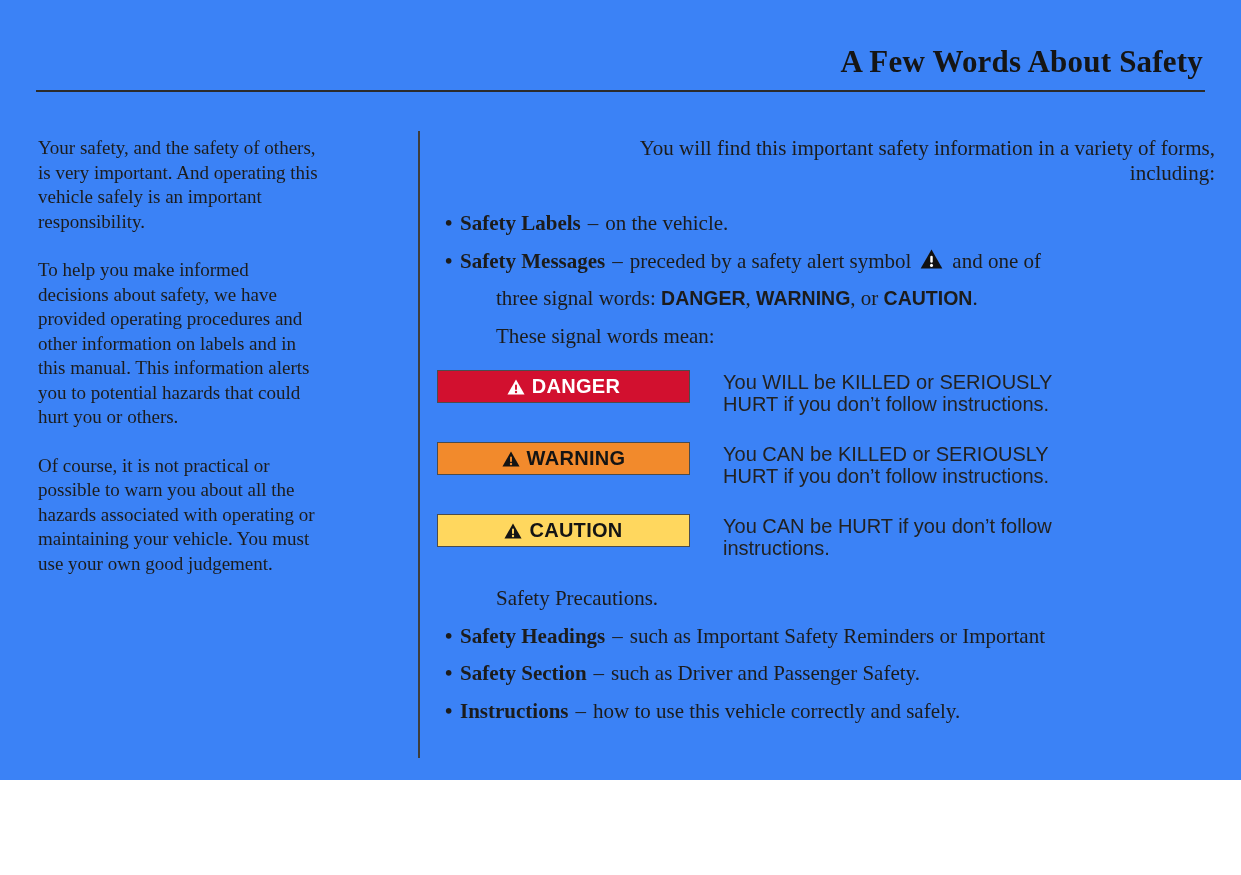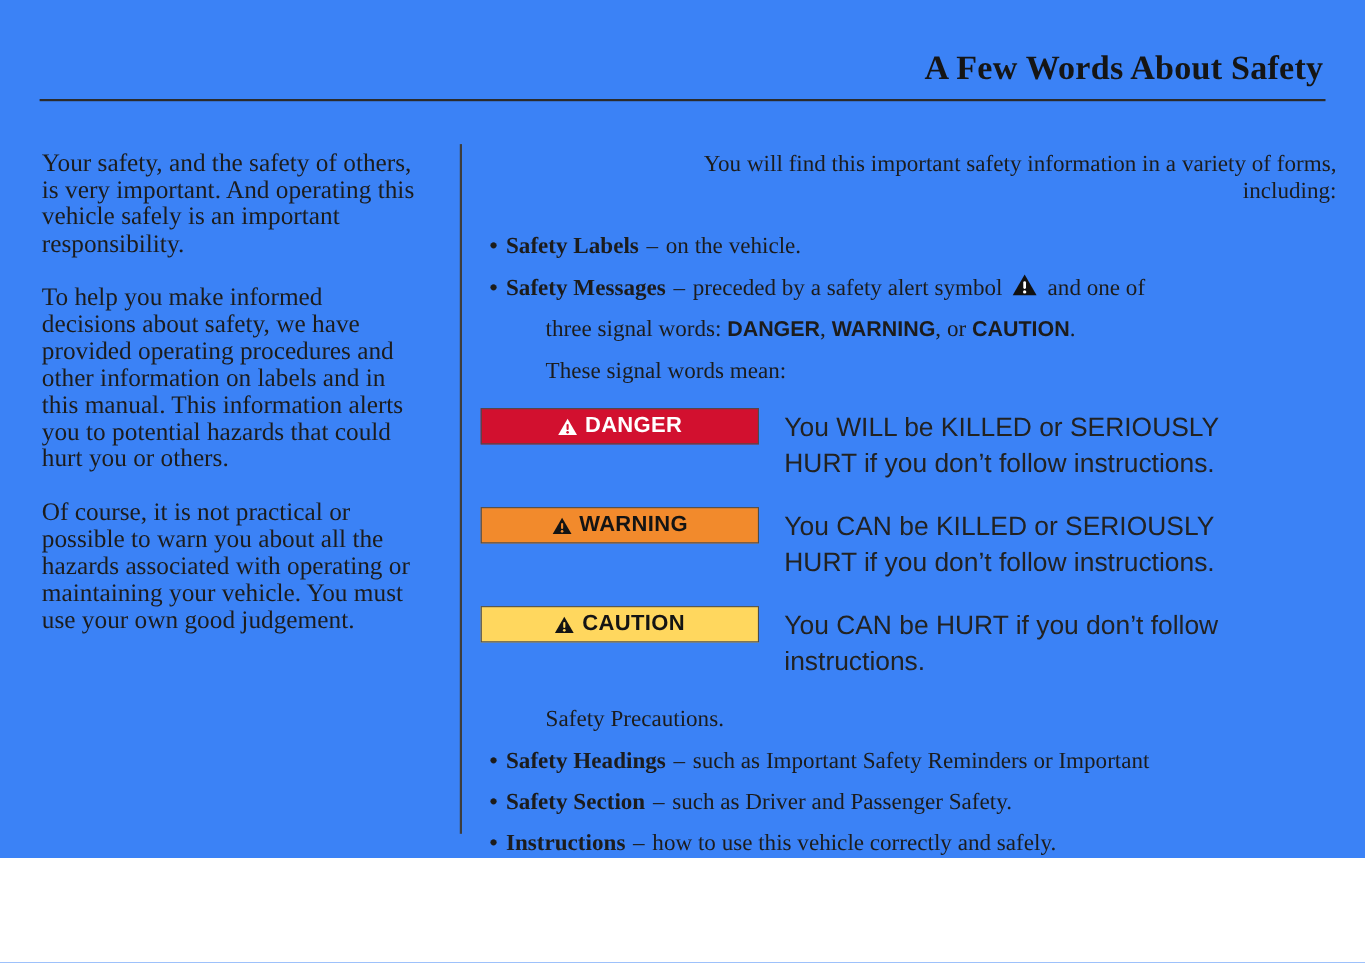--- a/index.html
+++ b/index.html
@@ -8,21 +8,21 @@
     font-family:"Liberation Serif","DejaVu Serif",serif;color:#1c1c1c;
   }
   
   .page-title{
     position:absolute;top:44px;right:38px;margin:0;
     font-size:31px;font-weight:700;letter-spacing:.2px;color:#151515;
     font-family:"Liberation Serif","DejaVu Serif",serif;
   }
   .title-rule{position:absolute;top:90px;left:36px;width:1169px;height:2px;background:#2b2b2b;}
   
-  .left-col{position:absolute;left:38px;top:136px;width:372px;font-size:23px;line-height:24.5px;}
+  .left-col{position:absolute;left:38px;top:136px;width:372px;font-size:19px;line-height:24.5px;}
   .left-col p{margin:0 0 24px 0;}
   .col-divider{position:absolute;left:418px;top:131px;width:2px;height:627px;background:#3d3d3d;}
   .right-col{position:absolute;left:437px;top:136px;width:778px;font-size:21px;line-height:24.5px;}
   .intro{margin:0 0 26px 0;text-align:right;}
   
   .bullet{padding-left:46px;}
   .bline{margin:13px;}
   .bline.first{margin-left:-38px;}
   .marker{display:inline-block;width:15px;font-weight:700;}
   .term{font-weight:700;}
@@ -34,23 +34,23 @@
   .signal-box{
     width:253px;height:33px;box-sizing:border-box;flex:0 0 253px;
     display:flex;align-items:center;justify-content:center;gap:7px;
     border:1px solid #4c4c4c;
   }
   .signal-label{
     font-family:"Liberation Sans","DejaVu Sans",sans-serif;
     font-weight:700;font-size:20px;letter-spacing:.3px;
   }
   .signal-desc{
-    margin-left:23px;margin-top:1px;width:410px;
+    margin-left:33px;margin-top:1px;width:410px;
     font-family:"Liberation Sans","DejaVu Sans",sans-serif;
-    font-size:24px;line-height:33px;color:#222;
+    font-size:20px;line-height:22px;color:#222;
   }
   .bullets-bottom{margin-top:22px;}
   .closing{margin:22px 0 0 0;}
   
   .page-number{position:absolute;top:789px;right:54px;font-size:18px;font-weight:700;color:#151515;}
   
   .alert-svg{display:inline-block;vertical-align:-2px;}
   .alert-svg.inline-ic{vertical-align:-1px;margin:0 9px;}
   .ic-text .tri{fill:#111111;} .ic-text .bar,.ic-text .dot{fill:#ffffff;}
   .ic-danger .tri{fill:#ffffff;} .ic-danger .bar,.ic-danger .dot{fill:#d2102f;}

